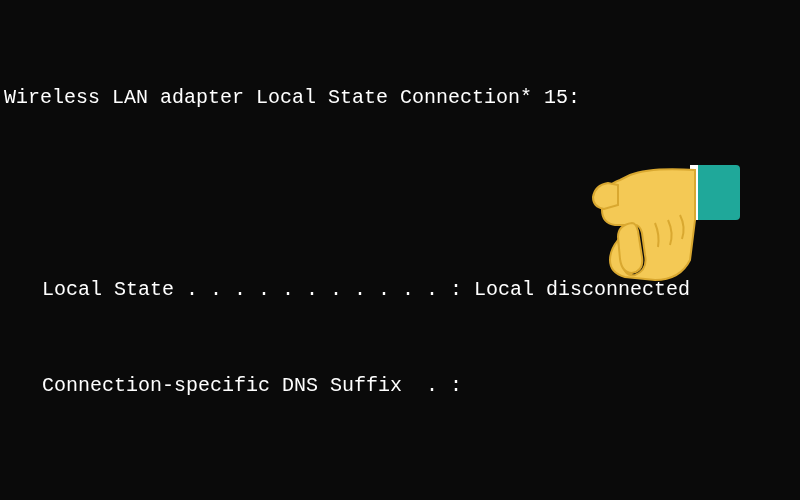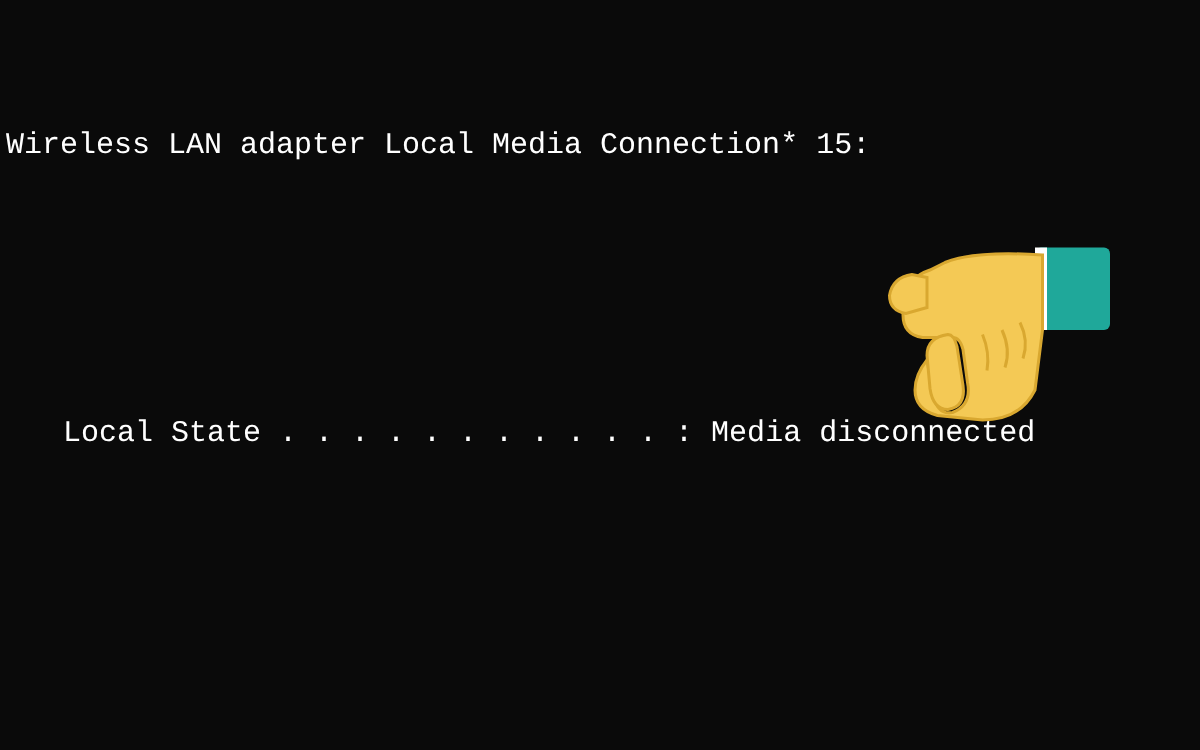--- a/index.html
+++ b/index.html
@@ -34,23 +34,24 @@
       top: 155px;
       left: 560px;
       width: 180px;
       height: 140px;
     }
   </style>
 </head>
 <body>
 
 <div class="terminal">
-  <span class="line">Wireless LAN adapter Local Media Connection* 15:</span>
+  <span class="line">Wireless LAN adapter Local State Connection* 15:</span>
   <span class="line"> </span>
-  <span class="line indent"><span>Local State . . . . . . . . . . . : </span><span>Media disconnected</span></span>
+  <span class="line indent"><span>Local State . . . . . . . . . . . : </span><span>Local disconnected</span></span>
+  <span class="line indent">Connection-specific DNS Suffix  . :</span>
   <span class="line"> </span>
   
   
   
   
   
   
   
   
 </div>

